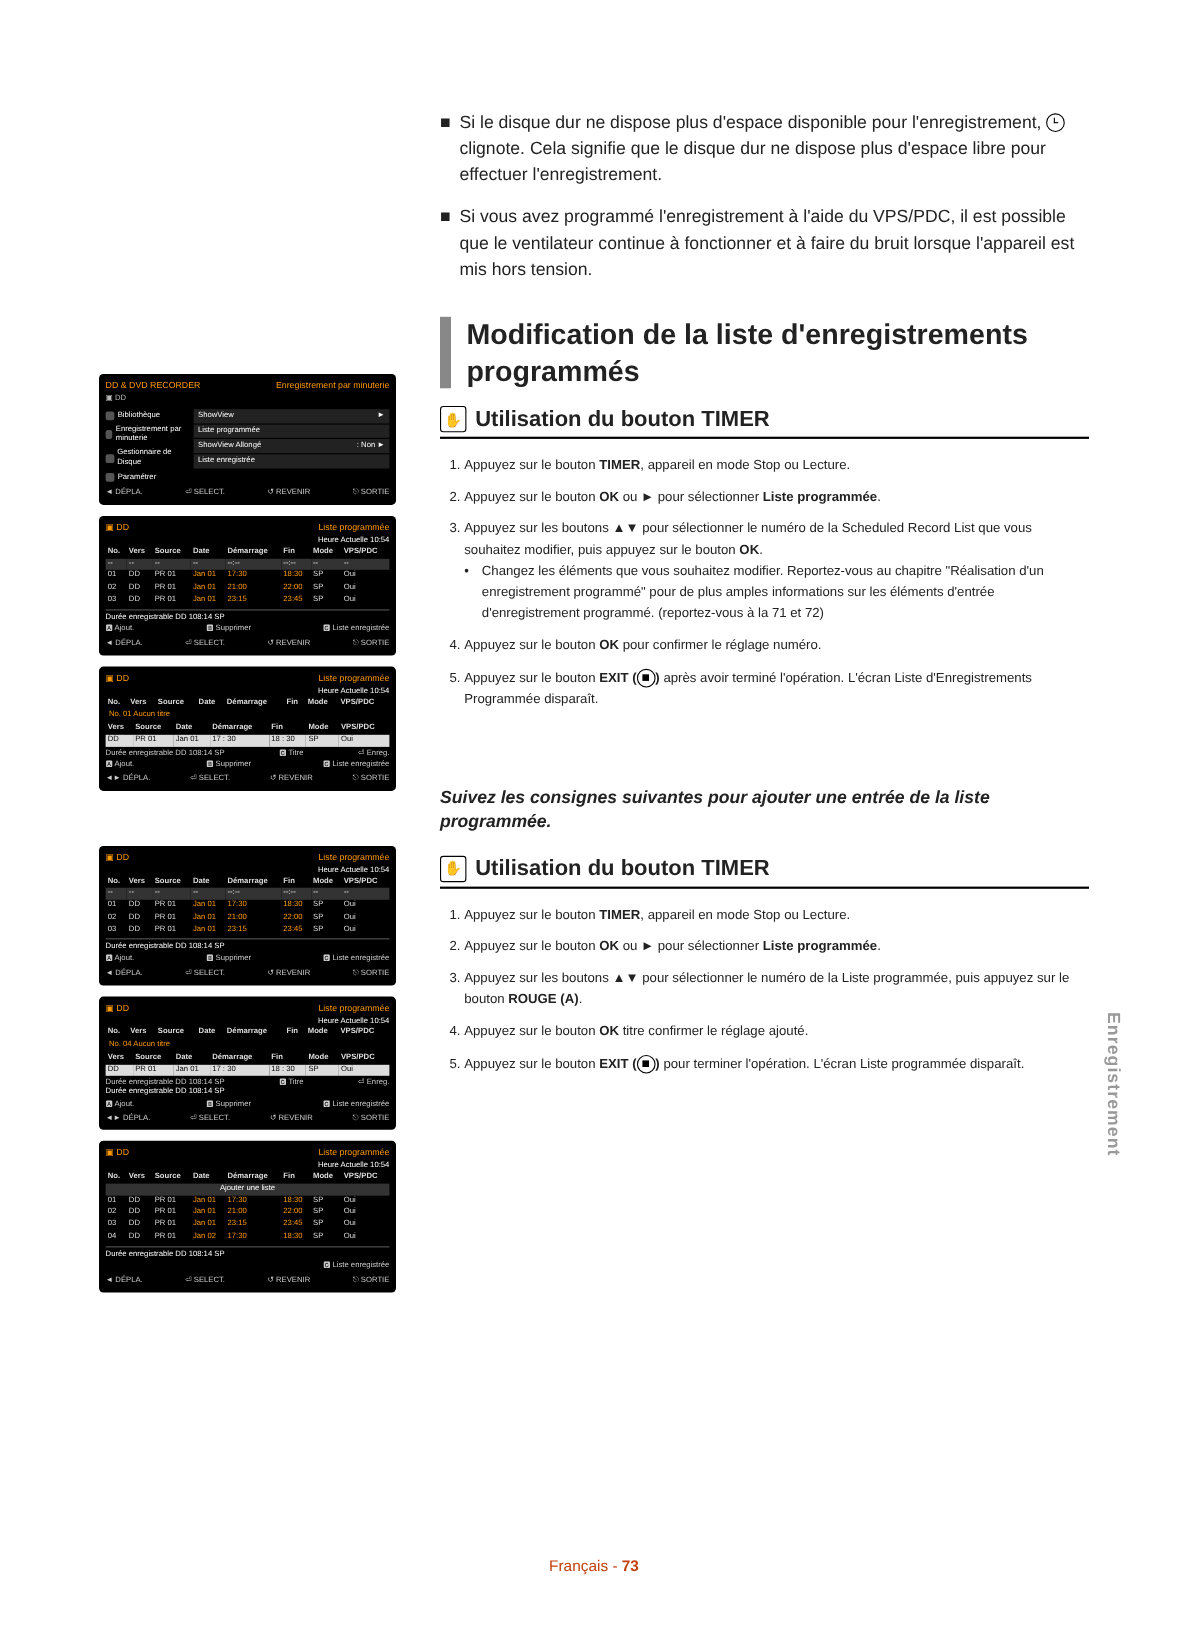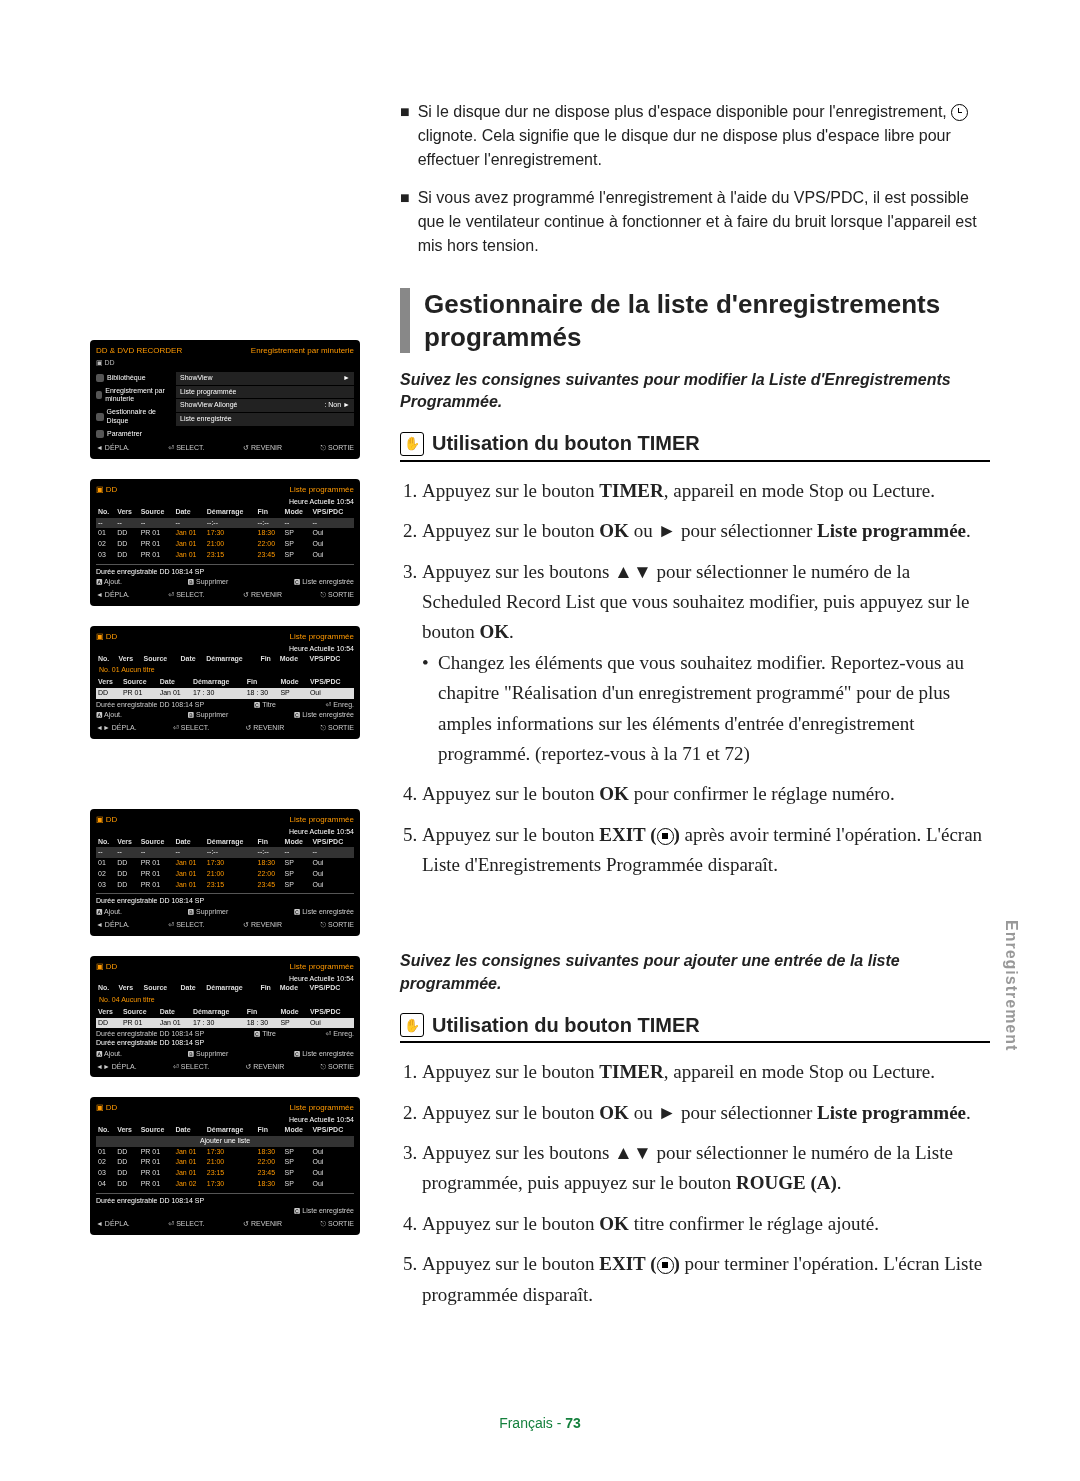--- a/index.html
+++ b/index.html
@@ -22,21 +22,21 @@
     padding: 100px 90px 60px 90px;
     box-sizing: border-box;
     display: flex;
     gap: 40px;
   }
   .leftcol {
     width: 270px;
     flex: 0 0 270px;
     display: flex;
     flex-direction: column;
-    gap: 20px;
+    gap: 10px;
     margin-top: 240px;
   }
   .rightcol {
     flex: 1;
     position: relative;
   }
   .tv {
     background: #000;
     color: #fff;
     border-radius: 4px;
@@ -197,25 +197,24 @@
     display:flex;
     align-items:center;
     justify-content:center;
     font-size:13px;
   }
   .sub-bar .txt{
     font-size: 20px;
     font-weight: bold;
   }
   ol.steps {
-    font-size: 19px;
+    font-size: 12px;
     line-height: 1.6;
     padding-left: 22px;
     margin: 0 0 30px 0;
-    font-family: Liberation Serif, serif;
   }
   ol.steps > li { margin-bottom: 10px; }
   ol.steps li .sub {
     margin-top:0;
     padding-left:16px;
     position:relative;
   }
   ol.steps li .sub::before{
     content:"•";
     position:absolute;
@@ -231,21 +230,21 @@
     font-weight: bold;
     color: #999;
     letter-spacing: 1px;
   }
   .page-footer {
     position: absolute;
     bottom: 50px;
     left: 50%;
     transform: translateX(-50%);
     font-size: 14px;
-    color: #15803d;
+    color: #c2410c;
   }
   b{font-weight:bold;}
 </style>
 </head>
 <body>
 
 <div class="page">
 
   <div class="leftcol">
 
@@ -662,22 +661,21 @@
       <li>
           <span class="bullet">■</span>
           <span>Si le disque dur ne dispose plus d'espace disponible pour l'enregistrement, <span class="clock-icon"></span> clignote. Cela signifie que le disque dur ne dispose plus d'espace libre pour effectuer l'enregistrement.</span>
         </li>
       <li>
           <span class="bullet">■</span>
           <span>Si vous avez programmé l'enregistrement à l'aide du VPS/PDC, il est possible que le ventilateur continue à fonctionner et à faire du bruit lorsque l'appareil est mis hors tension.</span>
         </li>
     </ul>
 
-    <h2 class="section-title">Gestionnaire de la liste d'enregistrements programmés</h2>
-    <p class="intro-italic">Suivez les consignes suivantes pour modifier la Liste d'Enregistrements Programmée.</p>
+    <h2 class="section-title">Modification de la liste d'enregistrements programmés</h2>
     <div class="sub-bar">
       <span class="hand">✋</span>
       <span class="txt">Utilisation du bouton TIMER</span>
     </div>
     <ol class="steps">
       <li><span>Appuyez sur le bouton </span><b>TIMER</b><span>, appareil en mode Stop ou Lecture.</span></li>
       <li><span>Appuyez sur le bouton </span><b>OK</b><span> ou ► pour sélectionner </span><b>Liste programmée</b><span>.</span></li>
       <li><span>Appuyez sur les boutons ▲▼ pour sélectionner le numéro de la Scheduled Record List que vous souhaitez modifier, puis appuyez sur le bouton </span><b>OK</b><span>.</span>
         <div class="sub">Changez les éléments que vous souhaitez modifier. Reportez-vous au chapitre "Réalisation d'un enregistrement programmé" pour de plus amples informations sur les éléments d'entrée d'enregistrement programmé. (reportez-vous à la 71 et 72)</div>
       </li>

